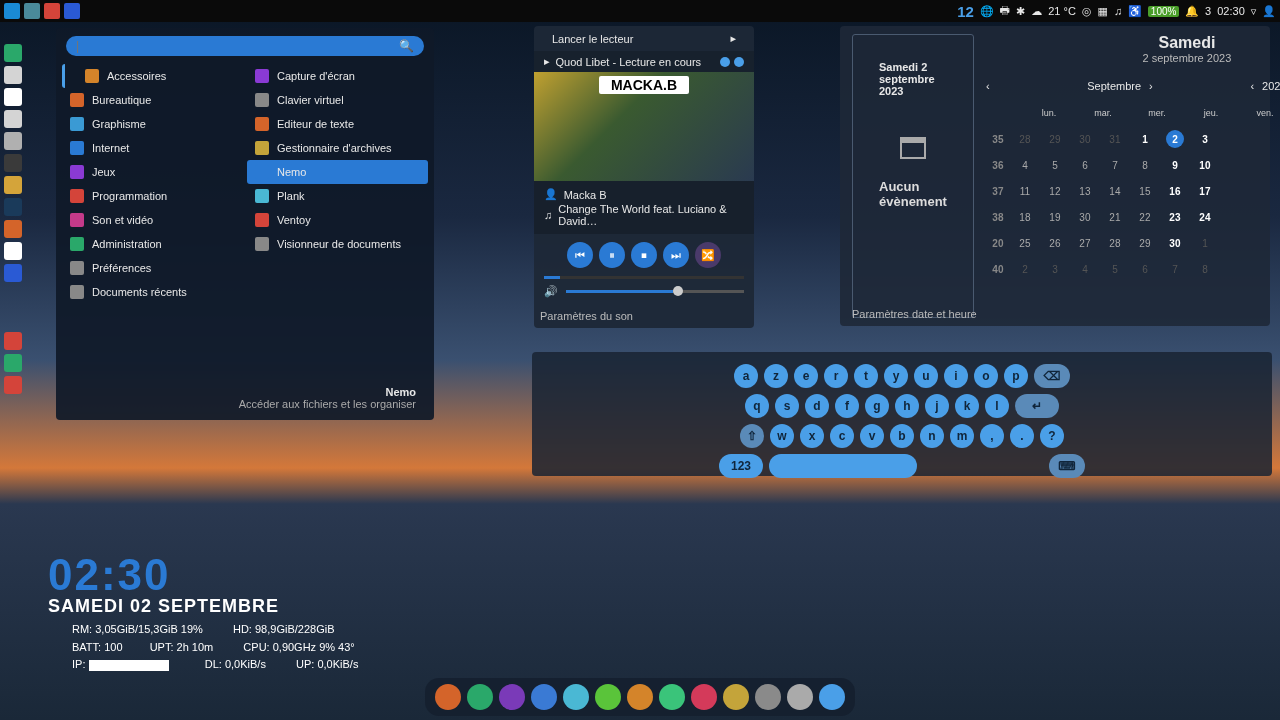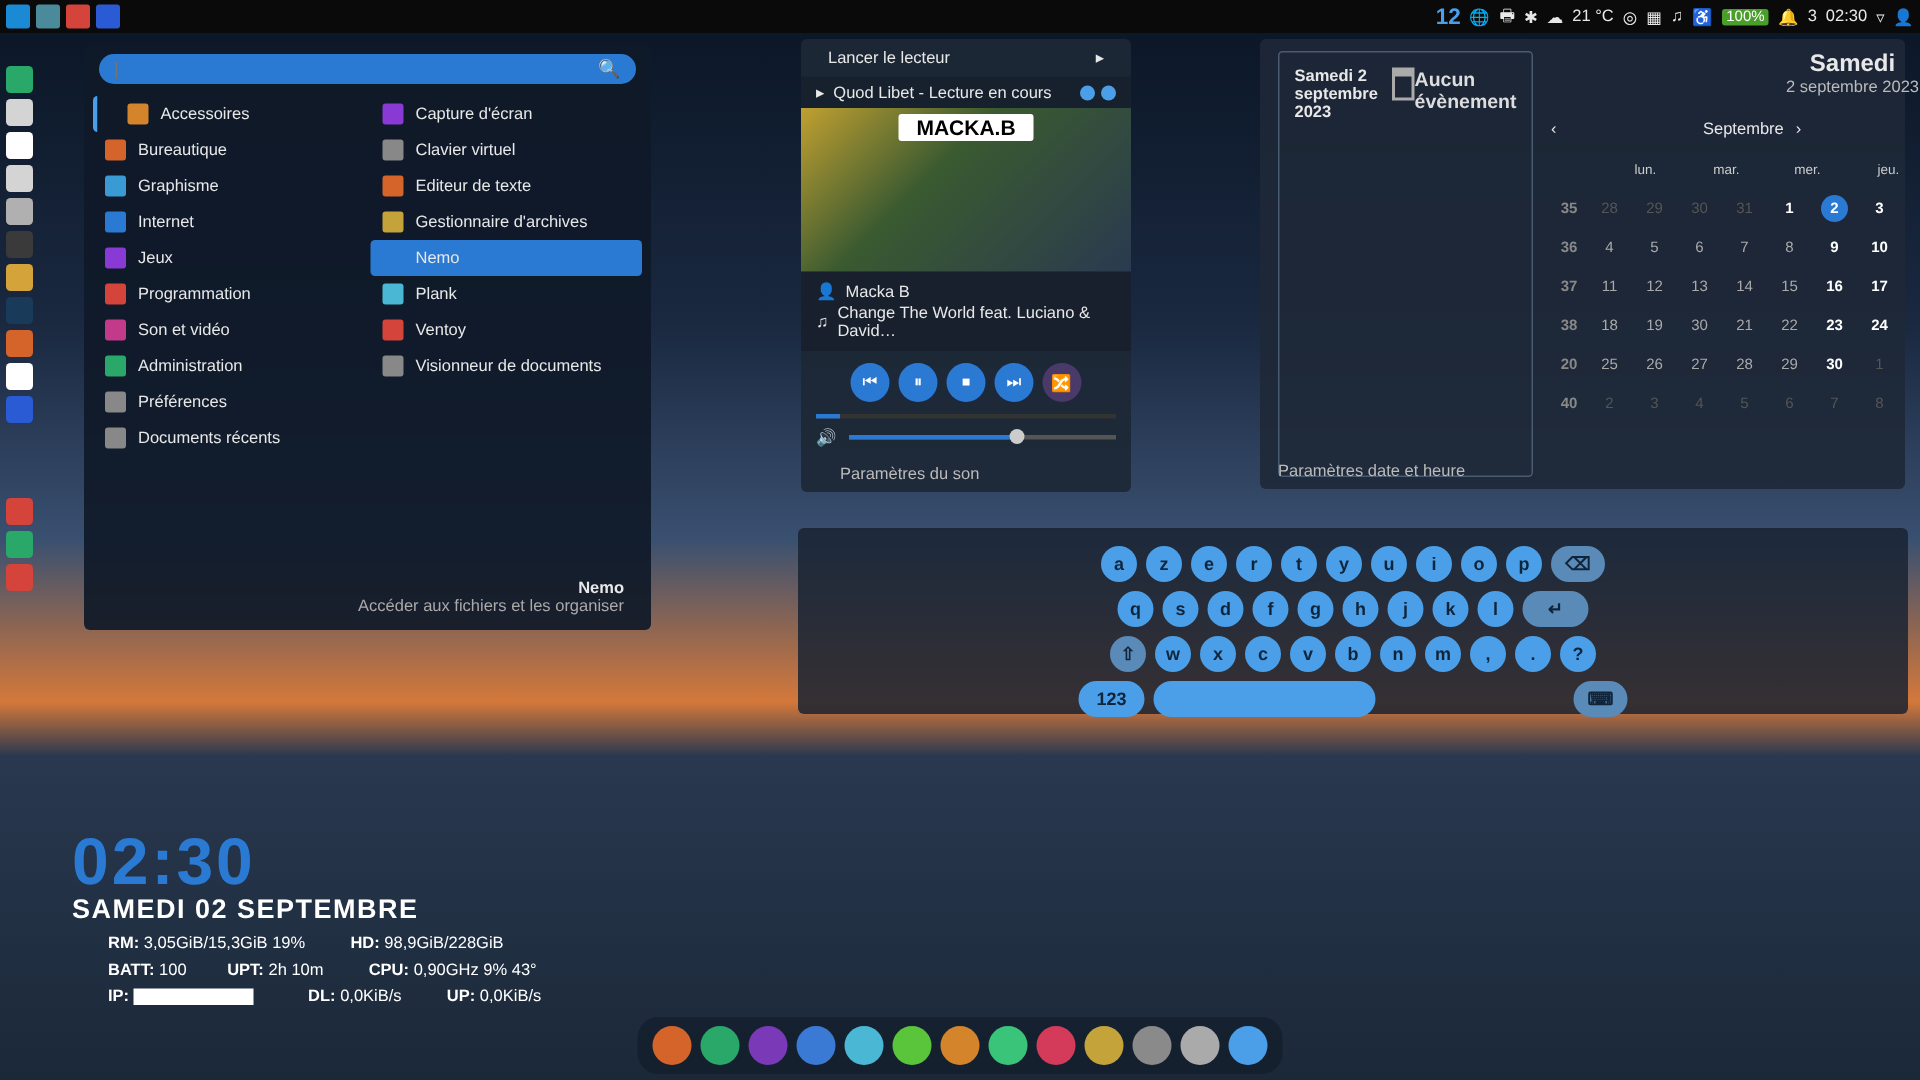--- a/index.html
+++ b/index.html
@@ -41,24 +41,24 @@
 .track-line { display:flex; align-items:center; gap:6px; padding:1px 0; }
 .controls { display:flex; justify-content:center; gap:6px; padding:8px 0; }
 .ctrl-btn { width:26px; height:26px; border-radius:50%; background:#2a7ad4; display:flex; align-items:center; justify-content:center; color:#fff; font-size:11px; cursor:pointer; }
 .ctrl-btn.shuffle { background:#4a3a6a; }
 .progress { height:3px; background:#333; margin:0 10px; }
 .progress-fill { height:100%; width:8%; background:#2a7ad4; }
 .volume-row { display:flex; align-items:center; gap:8px; padding:6px 10px; }
 .vol-track { flex:1; height:3px; background:#555; position:relative; }
 .vol-fill { height:100%; width:60%; background:#2a7ad4; }
 .vol-thumb { position:absolute; top:-4px; left:60%; width:10px; height:10px; border-radius:50%; background:#ccc; }
-.player-footer { padding:6px 26px; color:#bbb; }
+.player-footer { padding:6px 6px; color:#bbb; }
 
 .calendar-panel { position:absolute; left:840px; top:26px; width:430px; height:300px; background:rgba(30,40,55,0.9); border-radius:4px; padding:8px 12px; display:flex; gap:12px; }
-.events-box { width:170px; border:1px solid #4a5a70; border-radius:3px; padding:10px; display:flex; flex-direction:row; }
+.events-box { width:170px; border:1px solid #4a5a70; border-radius:3px; padding:26px; display:flex; flex-direction:column; align-items:center; }
 .events-box .date-title { font-size:11px; font-weight:bold; margin-bottom:40px; }
 .events-box .ev-icon { width:26px; height:22px; border:2px solid #aaa; border-top:6px solid #aaa; margin-bottom:20px; }
 .events-box .ev-text { font-size:13px; font-weight:bold; color:#ddd; }
 .cal-right { flex:1; }
 .cal-head { text-align:center; }
 .cal-head .day { font-size:16px; font-weight:bold; }
 .cal-head .full { font-size:11px; color:#bbb; }
 .cal-nav { display:flex; align-items:center; justify-content:space-between; margin-top:16px; font-size:11px; }
 .cal-nav .navg { display:flex; align-items:center; gap:8px; }
 .cal-grid { margin-top:8px; }
@@ -76,21 +76,21 @@
 .key { width:24px; height:24px; border-radius:50%; background:#4a9fe8; color:#10253a; display:flex; align-items:center; justify-content:center; font-size:12px; font-weight:bold; cursor:pointer; }
 .key.wide { width:44px; border-radius:12px; }
 .key.wider { width:36px; border-radius:12px; }
 .key.space { width:148px; border-radius:12px; }
 .key.dim { background:#5a8ab8; }
 
 .conky { position:absolute; left:48px; top:550px; color:#fff; }
 .conky .clock { font-size:44px; color:#2a7ad4; font-weight:bold; letter-spacing:2px; }
 .conky .day { font-size:18px; font-weight:bold; letter-spacing:1px; text-transform:uppercase; margin-top:-4px; }
 .conky .stats { font-size:11px; line-height:1.6; margin-top:4px; }
-.conky .lbl { font-weight:bold;padding-left:24px; }
+.conky .lbl { font-weight:normal;padding-left:24px; }
 .ip-redact { display:inline-block; width:80px; height:11px; background:#fff; vertical-align:middle; }
 
 .dock { position:absolute; left:50%; bottom:4px; transform:translateX(-50%); background:rgba(20,30,45,0.8); border-radius:14px; padding:6px 10px; display:flex; gap:6px; }
 .dock-item { width:26px; height:26px; border-radius:50%; }
 </style>
 </head>
 <body>
 
 <div class="topbar">
   <div class="topbar-left">

